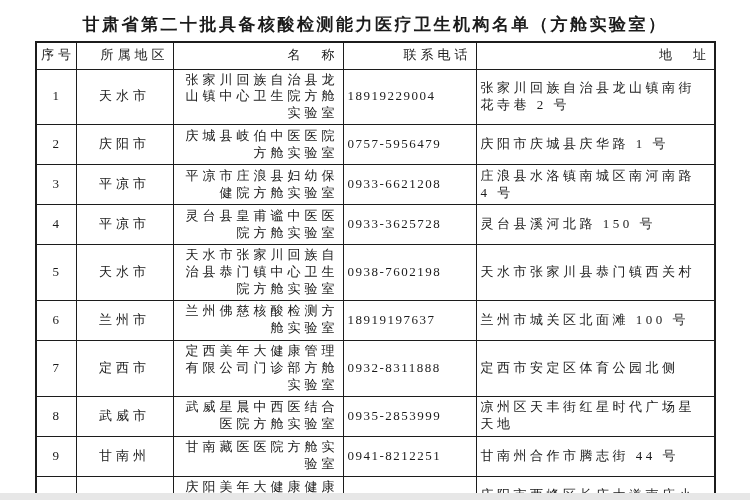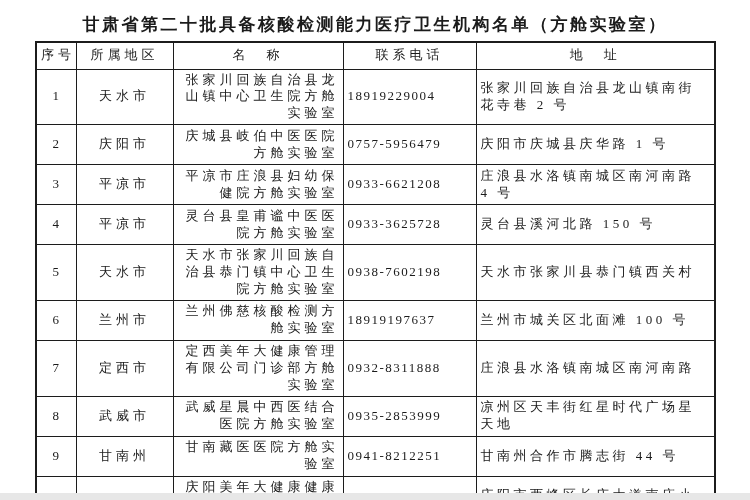--- a/index.html
+++ b/index.html
@@ -37,21 +37,21 @@
     font-size: 13px;
     line-height: 1.3;
     vertical-align: middle;
     padding: 2px 4px;
     overflow: hidden;
   }
   .doc-table thead tr { height: 27px; }
   .doc-table th {
     font-weight: normal;
     letter-spacing: 4px;
-    text-align: center;
+    text-align: right;
     white-space: nowrap;
   }
   .col-no    { text-align: center; letter-spacing: 1px; }
   .col-region{ text-align: center; letter-spacing: 4px; }
   .col-name  { text-align: right; letter-spacing: 4px; padding: 2px 7px; }
   .col-phone { text-align: left; letter-spacing: 1.5px; font-size: 14px; }
   .col-address { text-align: left; letter-spacing: 3.5px; padding: 2px 7px; margin-top: 36px; }
   .footer-strip {
     position: absolute;
     left: 0;
@@ -124,21 +124,21 @@
         <td class="col-region">兰州市</td>
         <td class="col-name">兰州佛慈核酸检测方舱实验室</td>
         <td class="col-phone">18919197637</td>
         <td class="col-address">兰州市城关区北面滩 100 号</td>
       </tr>
       <tr style="height: 46px;">
         <td class="col-no">7</td>
         <td class="col-region">定西市</td>
         <td class="col-name">定西美年大健康管理有限公司门诊部方舱实验室</td>
         <td class="col-phone">0932-8311888</td>
-        <td class="col-address">庄浪县水洛镇南城区南河南路</td>
+        <td class="col-address">定西市安定区体育公园北侧</td>
       </tr>
       <tr style="height: 40px;">
         <td class="col-no">8</td>
         <td class="col-region">武威市</td>
         <td class="col-name">武威星晨中西医结合医院方舱实验室</td>
         <td class="col-phone">0935-2853999</td>
         <td class="col-address">凉州区天丰街红星时代广场星天地</td>
       </tr>
       <tr style="height: 40px;">
         <td class="col-no">9</td>

